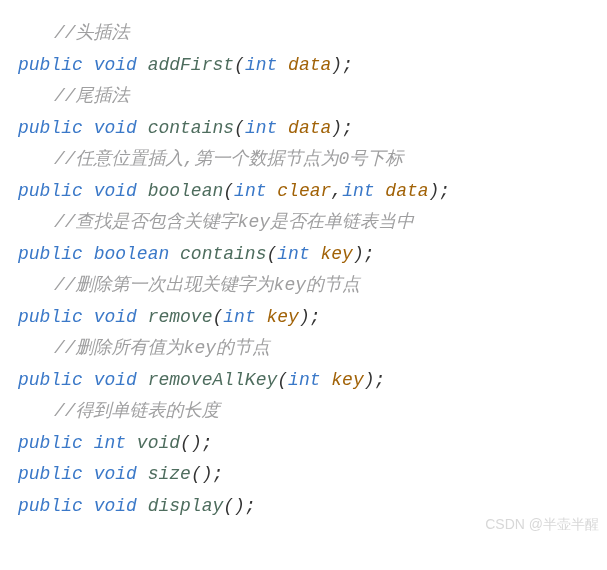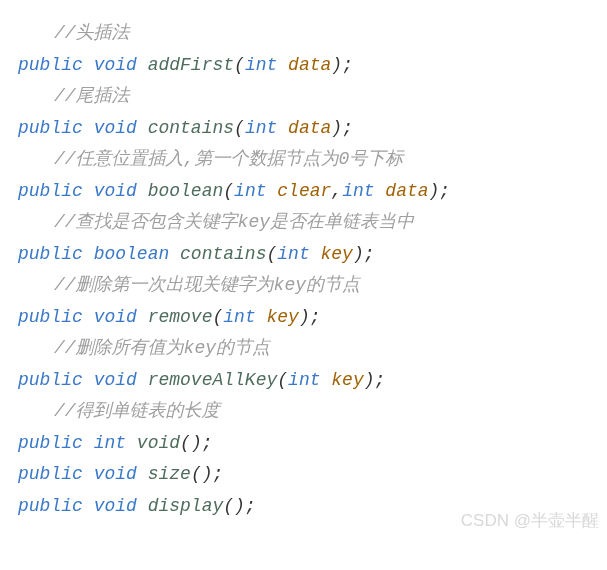--- a/index.html
+++ b/index.html
@@ -32,21 +32,21 @@
     .punct {
       color: #333;
     }
     .param {
       color: #a16207;
     }
     .watermark {
       position: absolute;
       bottom: 4px;
       right: 8px;
-      font-size: 17px;
+      font-size: 14px;
       color: #d8d8d8;
       font-style: normal;
       font-family: sans-serif;
     }
   </style>
 </head>
 <body>
 
 <div class="line"><span class="comment">//头插法</span></div>
 

